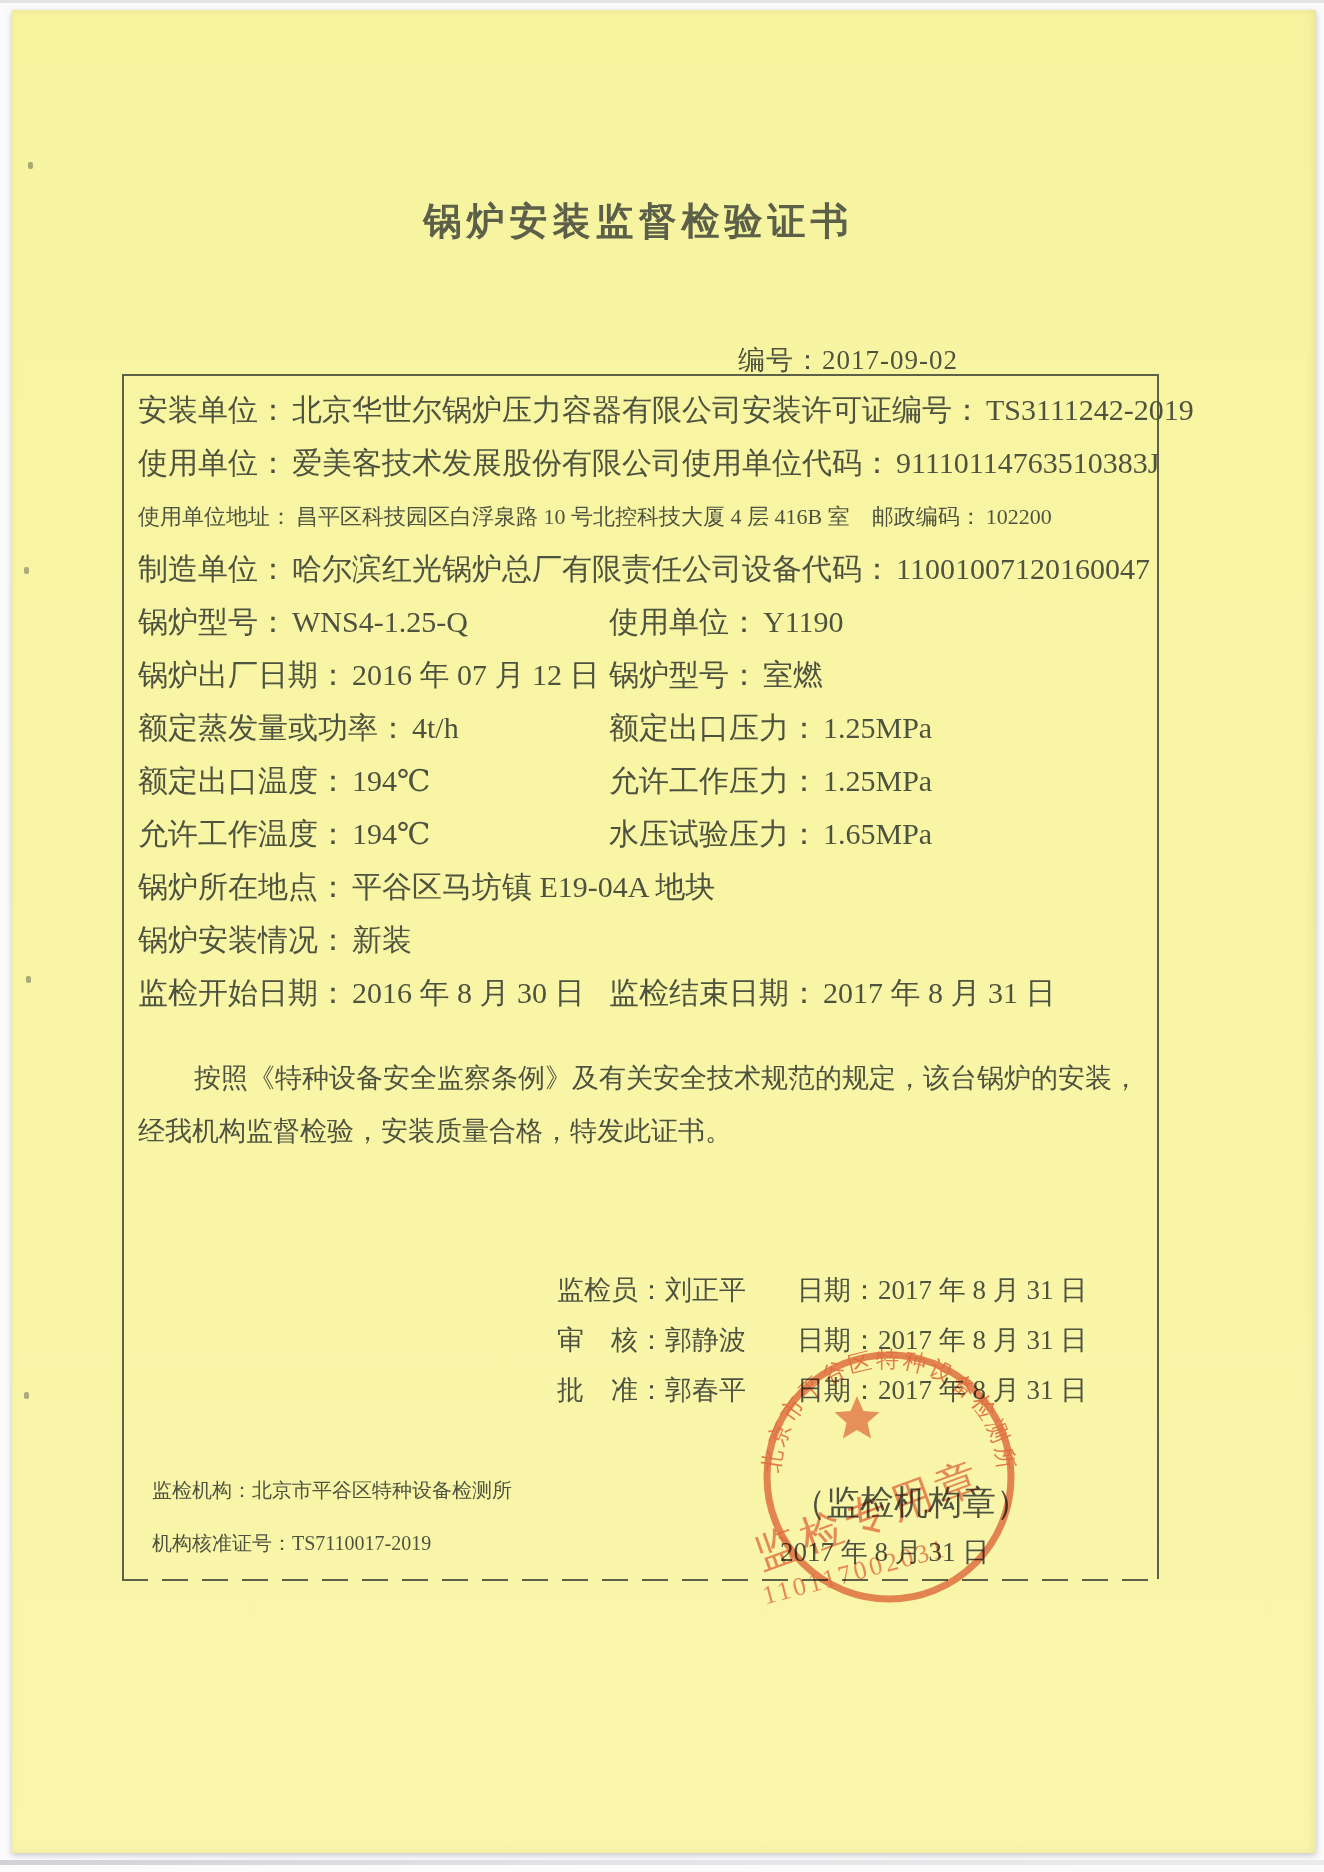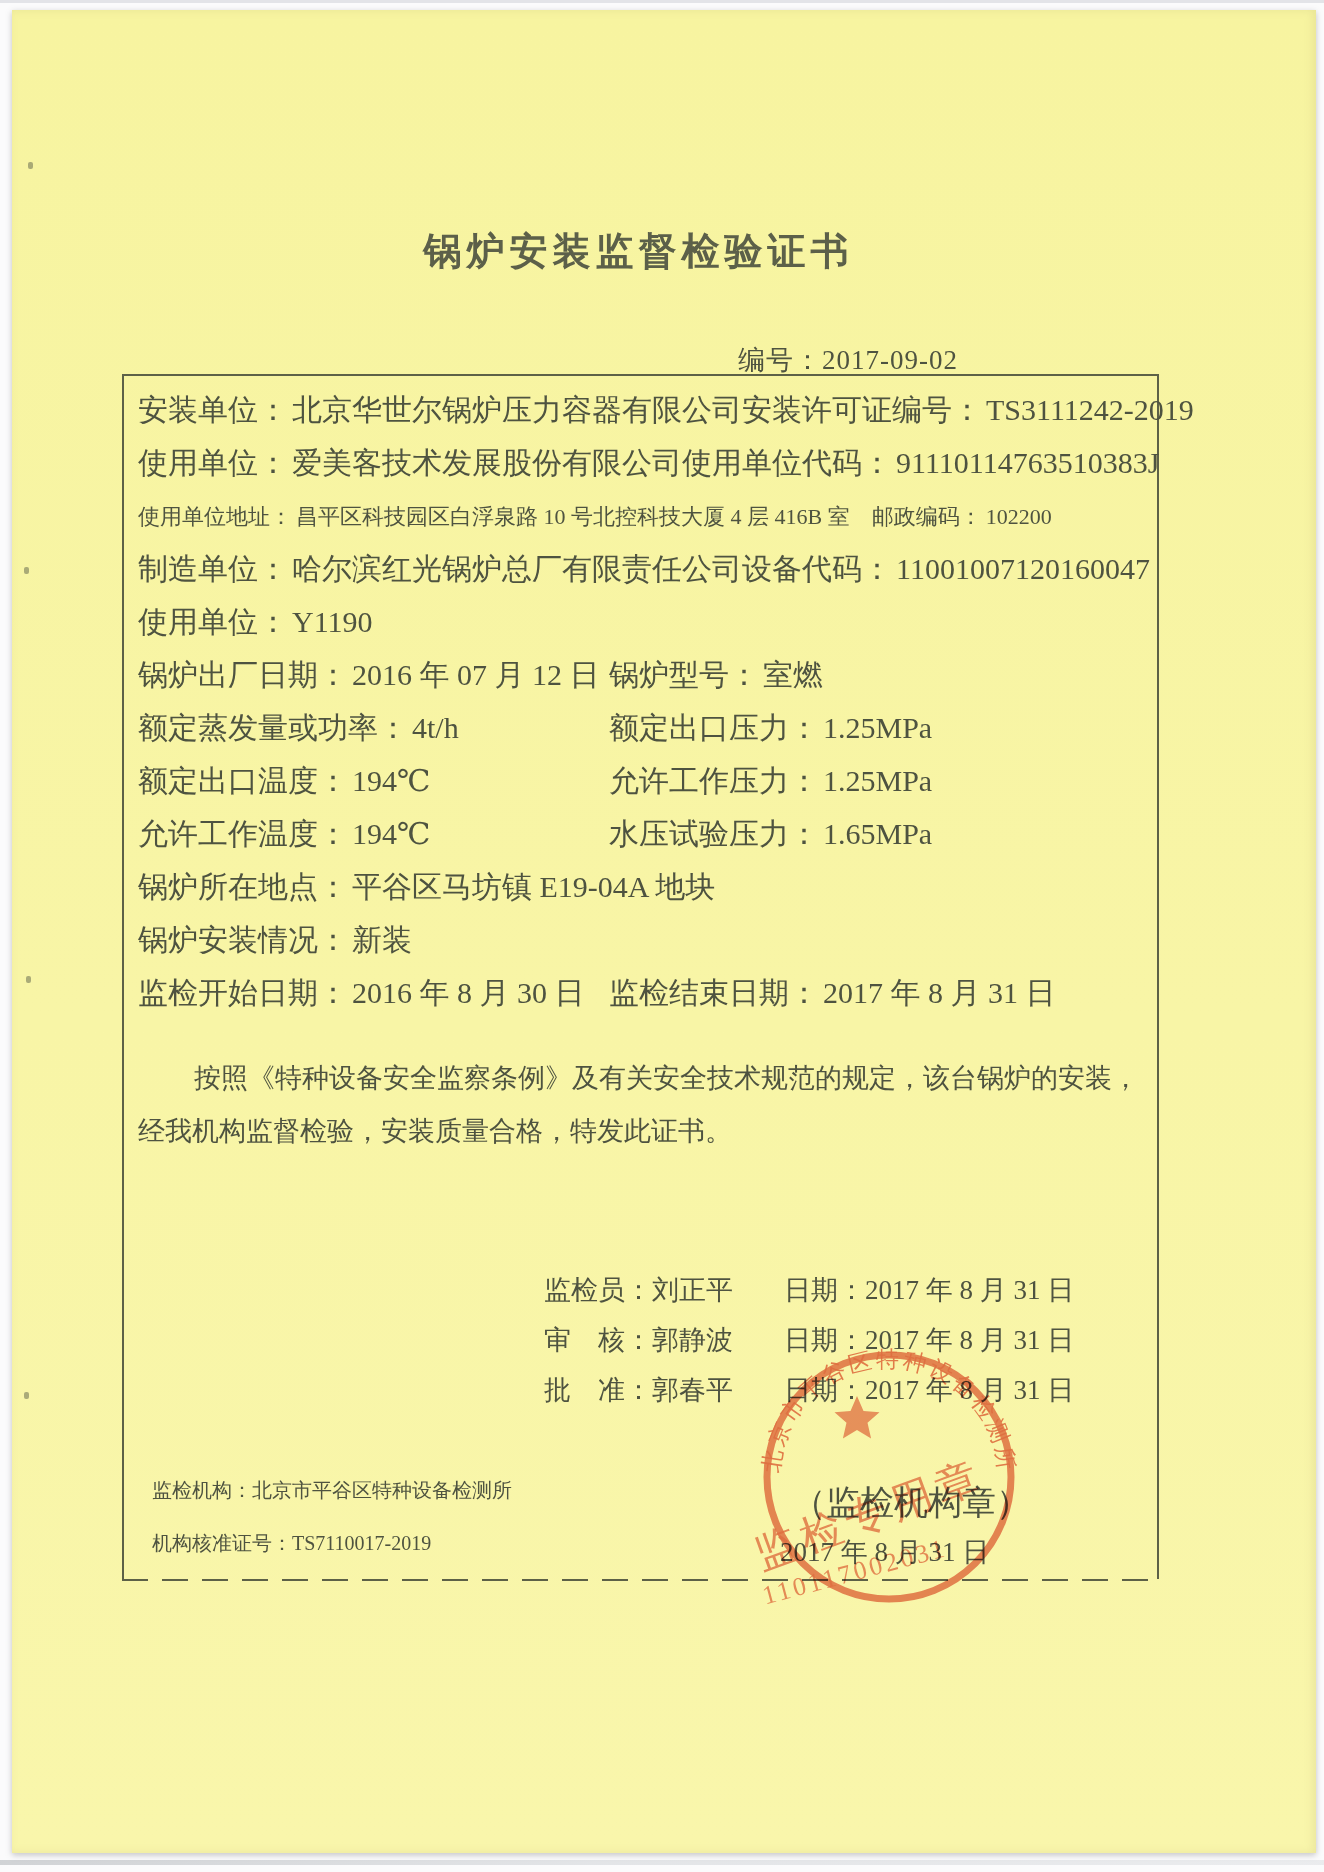--- a/index.html
+++ b/index.html
@@ -12,42 +12,42 @@
   .scan-bottom-edge{position:absolute;left:0;right:0;top:1860px;height:5px;
     background:linear-gradient(90deg,#aeb2b6,#cfd2d6 45%,#dddfe2);opacity:.55;}
   .paper{
     position:absolute;left:12px;top:10px;width:1304px;height:1843px;
     background:linear-gradient(180deg,#f7f4a0 0%,#f8f5a6 55%,#f9f6ab 100%);
     box-shadow:0 2px 6px rgba(110,110,115,.4), inset -3px 0 8px rgba(190,185,120,.25);
     color:#4e5340;
   }
   .speck{position:absolute;width:5px;height:7px;background:#6a6d52;opacity:.55;border-radius:2px;}
   .title{
-    position:absolute;left:110px;top:216px;width:1033px;text-align:center;
+    position:absolute;left:110px;top:186px;width:1033px;text-align:center;
     font-size:38px;font-weight:600;letter-spacing:5px;color:#5c6049;
   }
   .doc-number{position:absolute;left:726px;top:332px;font-size:27px;letter-spacing:1px;}
   .cert-box{
     position:absolute;left:110px;top:364px;width:1033px;height:1203px;
     border:2px solid #5d6147;border-bottom:none;
   }
   .cert-box::after{
     content:"";position:absolute;left:-2px;right:-2px;bottom:-2px;height:2px;
     background:repeating-linear-gradient(90deg,#5d6147 0 26px,transparent 26px 40px);
   }
   .rows{position:absolute;top:8px;left:14px;right:8px;}
   .cert-row{display:flex;height:53px;align-items:center;font-size:30px;white-space:nowrap;}
   .cert-row .lcell{flex:0 0 471px;}
   .cert-row.wide{font-size:22px;}
   .cert-row.wide .lcell{flex:0 0 auto;margin-right:22px;}
   .fv{margin-left:4px;}
   .statement{position:absolute;top:676px;left:14px;right:14px;font-size:27px;line-height:53px;}
   .statement p{margin:0;}
   .statement p.first{text-indent:56px;}
-  .signatures{position:absolute;top:889px;left:420px;font-size:27px;}
+  .signatures{position:absolute;top:889px;left:433px;font-size:27px;}
   .sig-line{display:flex;height:50px;align-items:center;white-space:nowrap;}
   .sig-nameblock{width:240px;}
   .agency{position:absolute;top:1088px;left:28px;font-size:20px;line-height:53px;white-space:nowrap;}
   .seal-note{position:absolute;left:668px;top:1104px;font-size:34px;white-space:nowrap;}
   .issue-date{position:absolute;left:656px;top:1158px;font-size:27px;white-space:nowrap;}
   .stamp{
     position:absolute;left:630px;top:966px;width:270px;height:270px;
     mix-blend-mode:multiply;opacity:.85;z-index:5;pointer-events:none;
   }
   .stamp text, .stamp textPath{
@@ -84,20 +84,21 @@
       </div>
       <div class="cert-row wide">
         <span class="lcell"><span>使用单位地址：</span><span class="fv">昌平区科技园区白浮泉路 10 号北控科技大厦 4 层 416B 室</span></span>
         <span class="rcell"><span>邮政编码：</span><span class="fv">102200</span></span>
       </div>
       <div class="cert-row">
         <span class="lcell"><span>制造单位：</span><span class="fv">哈尔滨红光锅炉总厂有限责任公司</span></span>
         <span class="rcell"><span>设备代码：</span><span class="fv">11001007120160047</span></span>
       </div>
       <div class="cert-row">
+        <span class="lcell"><span>锅炉型号：</span><span class="fv">WNS4-1.25-Q</span></span>
         <span class="rcell"><span>使用单位：</span><span class="fv">Y1190</span></span>
       </div>
       <div class="cert-row">
         <span class="lcell"><span>锅炉出厂日期：</span><span class="fv">2016 年 07 月 12 日</span></span>
         <span class="rcell"><span>锅炉型号：</span><span class="fv">室燃</span></span>
       </div>
       <div class="cert-row">
         <span class="lcell"><span>额定蒸发量或功率：</span><span class="fv">4t/h</span></span>
         <span class="rcell"><span>额定出口压力：</span><span class="fv">1.25MPa</span></span>
       </div>

